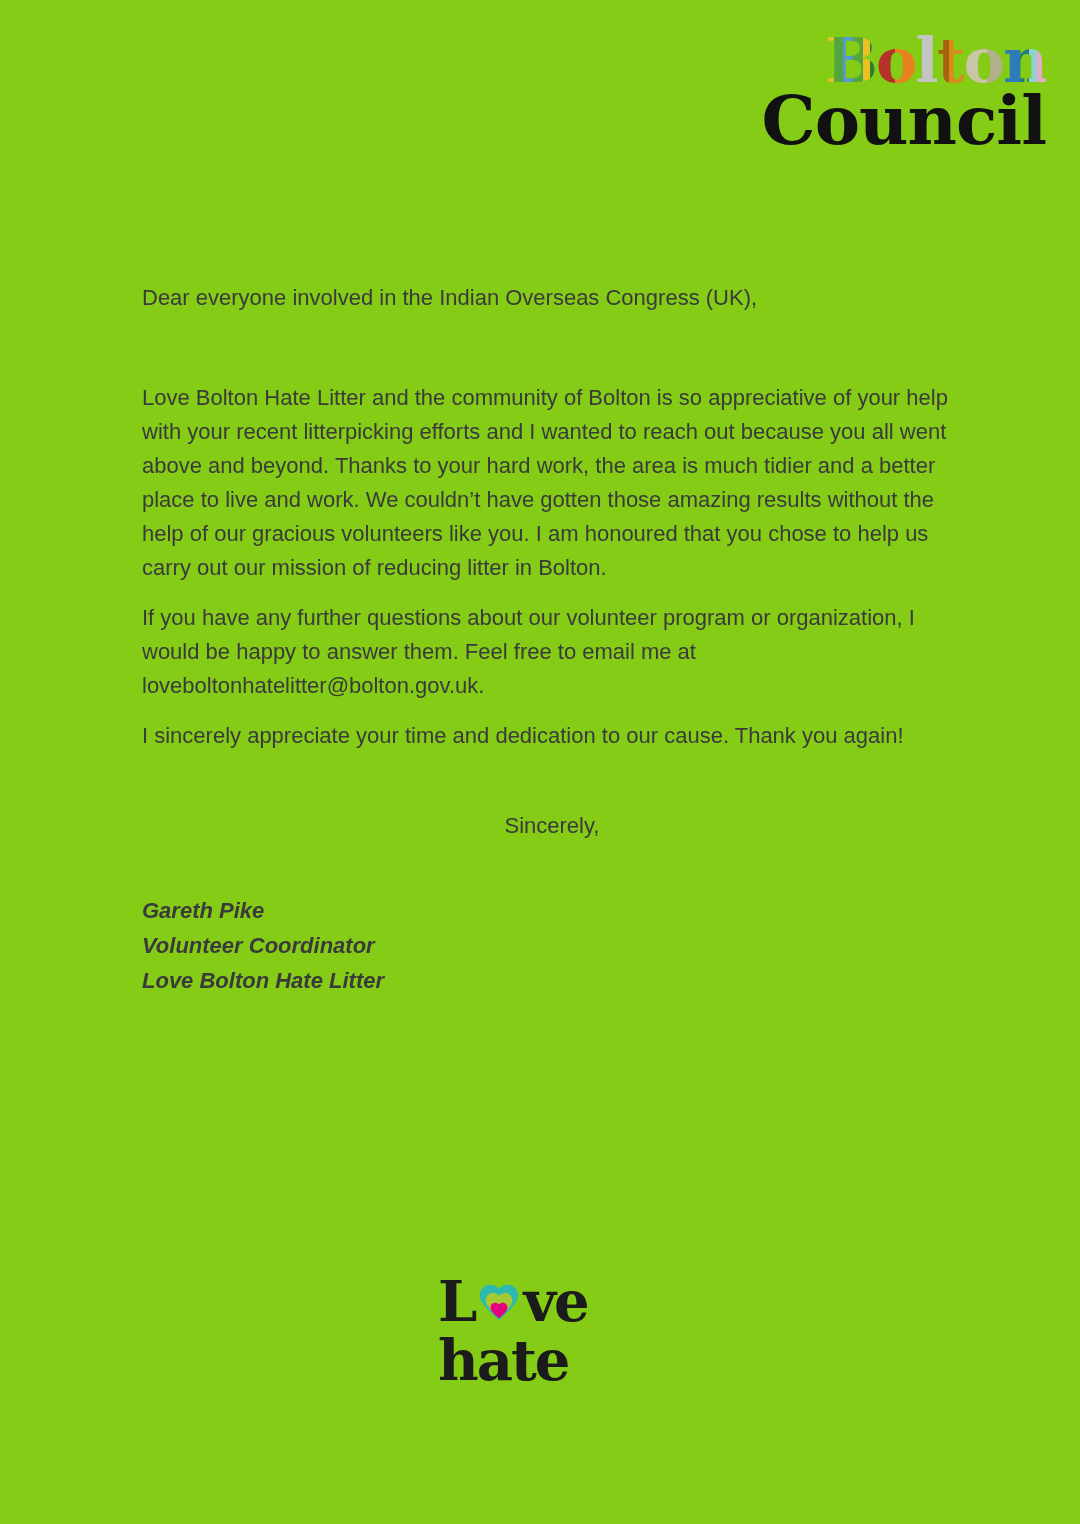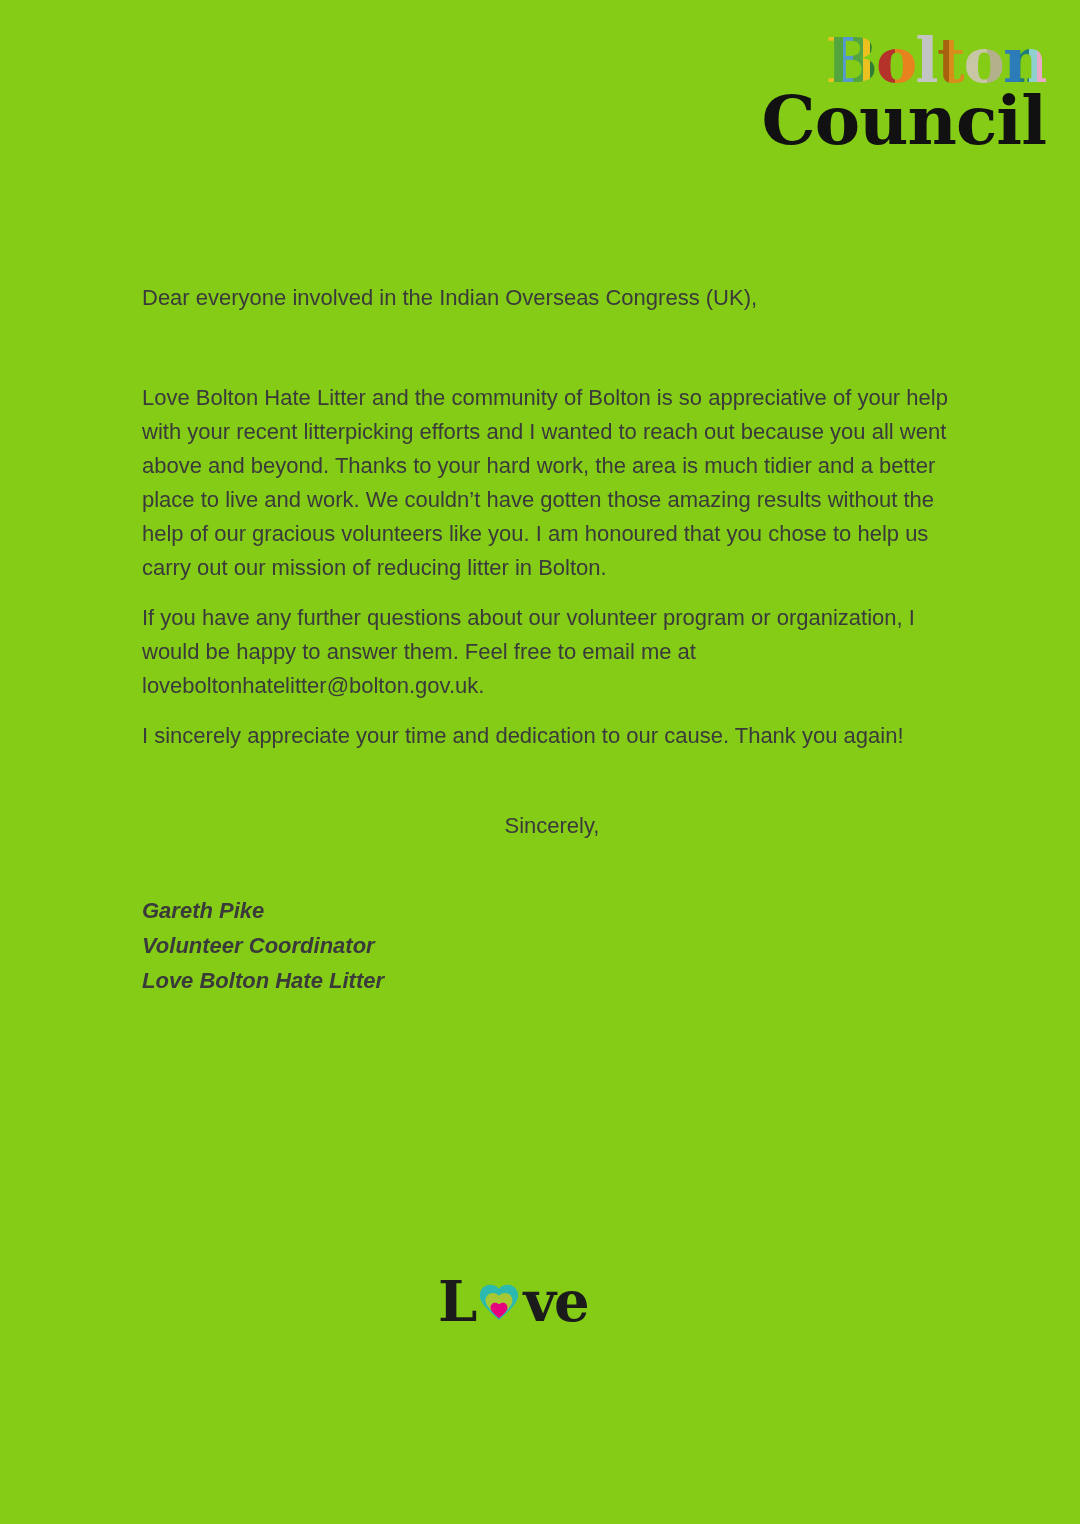--- a/index.html
+++ b/index.html
@@ -118,15 +118,16 @@
           <g transform="translate(12,13.6) scale(0.70) translate(-12,-12)">
             <path fill="#a6c833" d="M12 21.35l-1.45-1.32C5.4 15.36 2 12.28 2 8.5 2 5.42 4.42 3 7.5 3c1.74 0 3.41.81 4.5 2.09C13.09 3.81 14.76 3 16.5 3 19.58 3 22 5.42 22 8.5c0 3.78-3.4 6.86-8.55 11.54L12 21.35z"></path>
           </g>
           <g transform="translate(12,16.4) scale(0.44) translate(-12,-12)">
             <path fill="#e6007e" d="M12 21.35l-1.45-1.32C5.4 15.36 2 12.28 2 8.5 2 5.42 4.42 3 7.5 3c1.74 0 3.41.81 4.5 2.09C13.09 3.81 14.76 3 16.5 3 19.58 3 22 5.42 22 8.5c0 3.78-3.4 6.86-8.55 11.54L12 21.35z"></path>
           </g>
         </svg>
       </span>
       <span>ve</span>
     </div>
+    <div>hate</div>
   </div>
 
 </div>
 
 </body></html>

